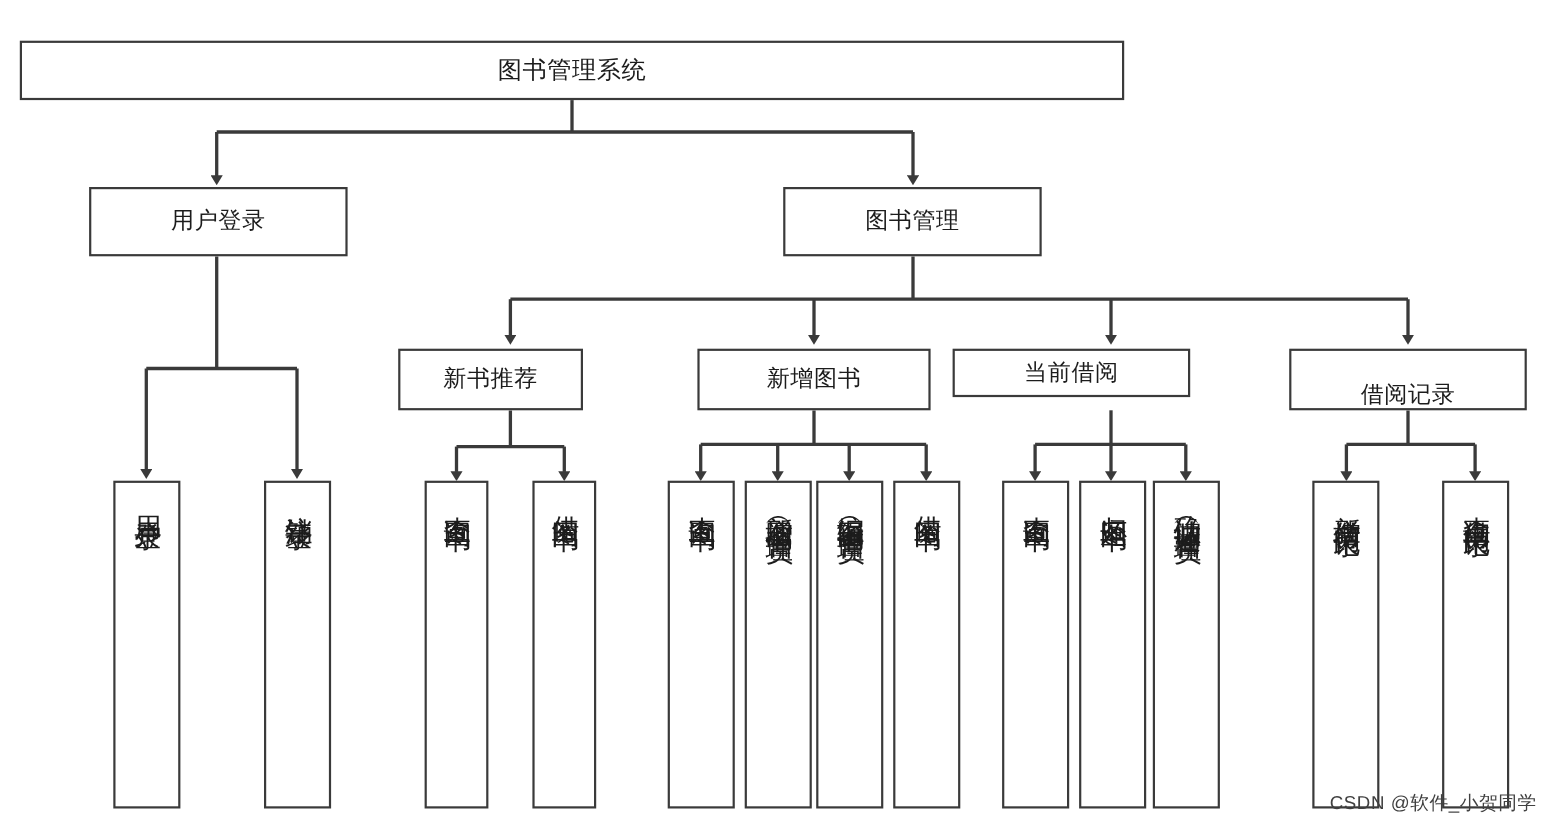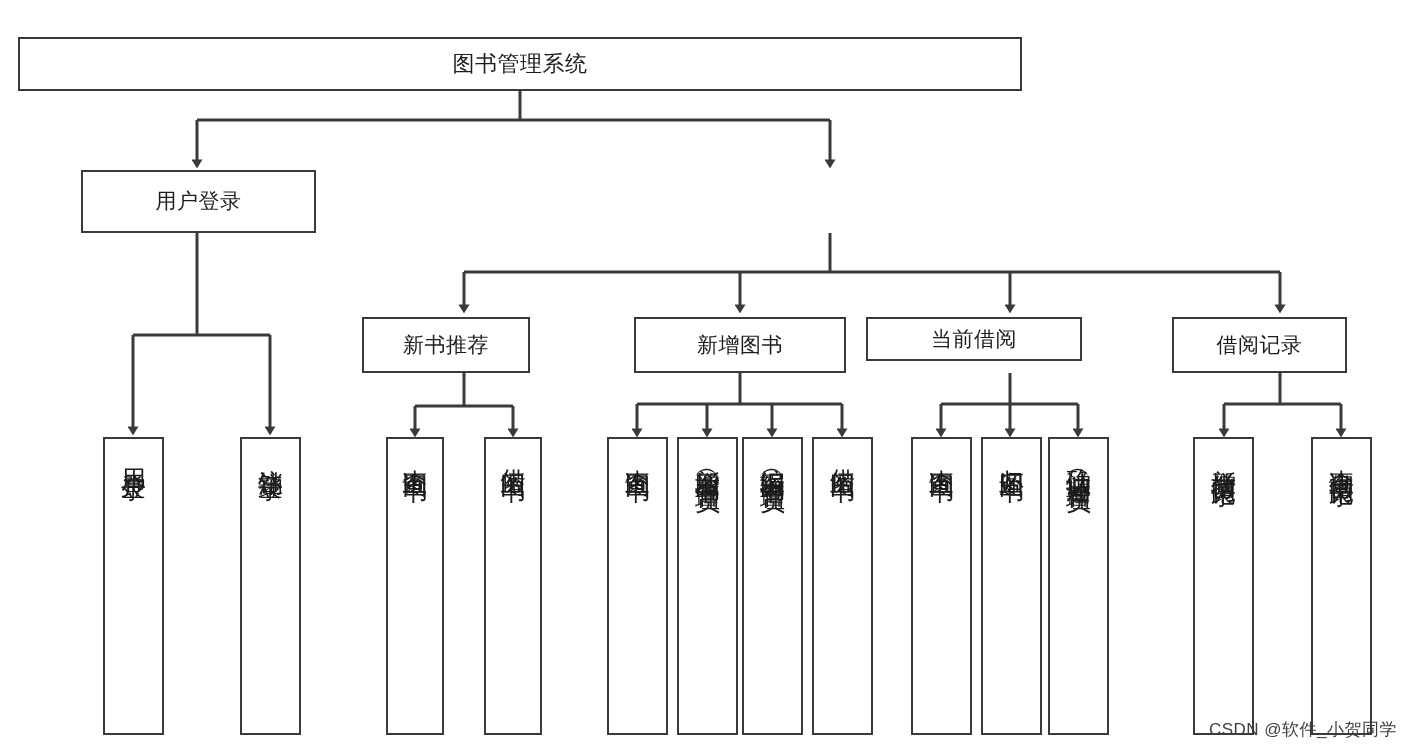--- a/index.html
+++ b/index.html
@@ -126,31 +126,34 @@
     </g>
   </svg>
 
   <div class="node horizontal root" style="left:18px; top:13px; width:1004px; height:54px;margin-top:24px;">
     <span class="label">图书管理系统</span>
   </div>
 
   <div class="node horizontal" style="left:81px; top:170px; width:235px; height:63px;">
     <span class="label">用户登录</span>
   </div>
+  <div class="node horizontal" style="left:712px; top:170px; width:235px; height:63px;">
+    <span class="label">图书管理</span>
+  </div>
 
   <div class="node horizontal" style="left:362px; top:317px; width:168px; height:56px;">
     <span class="label">新书推荐</span>
   </div>
   <div class="node horizontal" style="left:634px; top:317px; width:212px; height:56px;">
     <span class="label">新增图书</span>
   </div>
   <div class="node horizontal" style="left:866px; top:317px; width:216px; height:44px;">
     <span class="label">当前借阅</span>
   </div>
-  <div class="node horizontal" style="left:1172px; top:317px; width:175px; height:56px;">
+  <div class="node horizontal" style="left:1172px; top:317px; width:216px; height:56px;align-items:flex-end;">
     <span class="label">借阅记录</span>
   </div>
 
   <div class="node vertical" style="left:103px; top:437px; width:61px; height:298px;">
     <span class="label">用户登录</span>
   </div>
   <div class="node vertical" style="left:240px; top:437px; width:61px; height:298px;">
     <span class="label">注销登录</span>
   </div>
 

